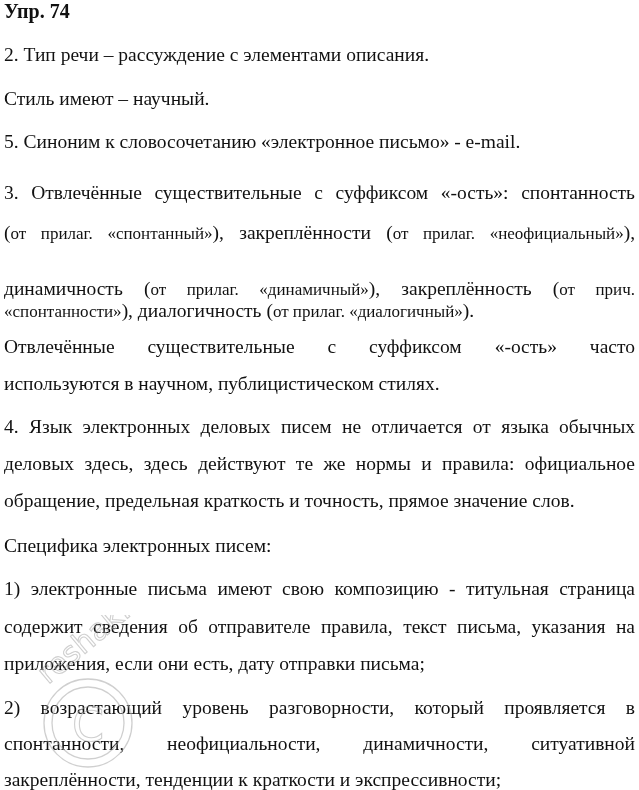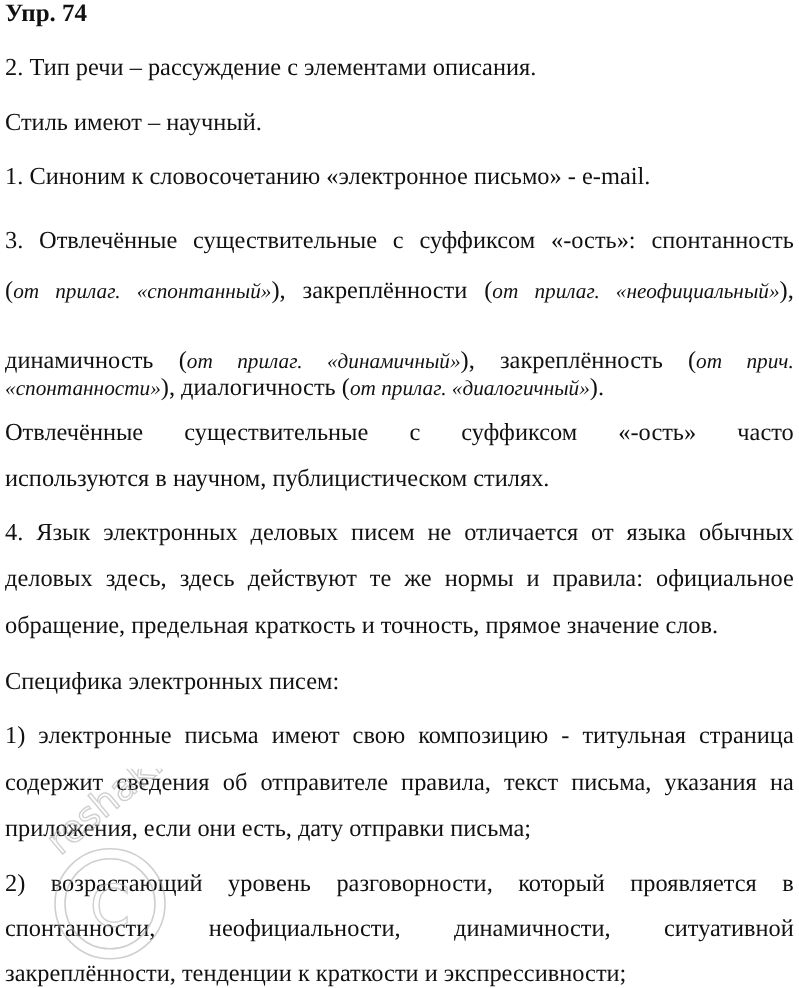--- a/index.html
+++ b/index.html
@@ -37,21 +37,20 @@
       line-height: 26px;
       white-space: nowrap;
     }
     .just {
       width: 631px;
       text-align: justify;
       text-align-last: justify;
       white-space: normal;
     }
     .it {
-      font-style: italic;
       font-size: 17px;
     }
     .watermark {
       position: absolute;
       left: 30px;
       top: 615px;
       width: 170px;
       height: 170px;
       pointer-events: none;
       opacity: 0.55;
@@ -60,21 +59,21 @@
 </head>
 <body>
 
 <div class="page">
 
   <div class="title">Упр. 74</div>
 
   <div class="line" style="top:42px">2. Тип речи – рассуждение с элементами описания.</div>
   <div class="line" style="top:86px">Стиль имеют – научный.</div>
 
-  <div class="line" style="top:129px">1. Синоним к словосочетанию «электронное письмо» - e-mail.</div>
+  <div class="line" style="top:129px">5. Синоним к словосочетанию «электронное письмо» - e-mail.</div>
 
   <div class="line just" style="top:180px">3. Отвлечённые существительные с суффиксом «-ость»: спонтанность</div>
   <div class="line just" style="top:220px"><span>(</span><span class="it">от прилаг. «спонтанный»</span><span>), закреплённости (</span><span class="it">от прилаг. «неофициальный»</span><span>),</span></div>
   <div class="line just" style="top:276px"><span>динамичность (</span><span class="it">от прилаг. «динамичный»</span><span>), закреплённость (</span><span class="it">от прич.</span></div>
   <div class="line" style="top:298px"><span class="it">«спонтанности»</span><span>), диалогичность (</span><span class="it">от прилаг. «диалогичный»</span><span>).</span></div>
 
   <div class="line just" style="top:334px">Отвлечённые существительные с суффиксом «-ость» часто</div>
   <div class="line" style="top:371px">используются в научном, публицистическом стилях.</div>
 
   <div class="line just" style="top:414px">4. Язык электронных деловых писем не отличается от языка обычных</div>

